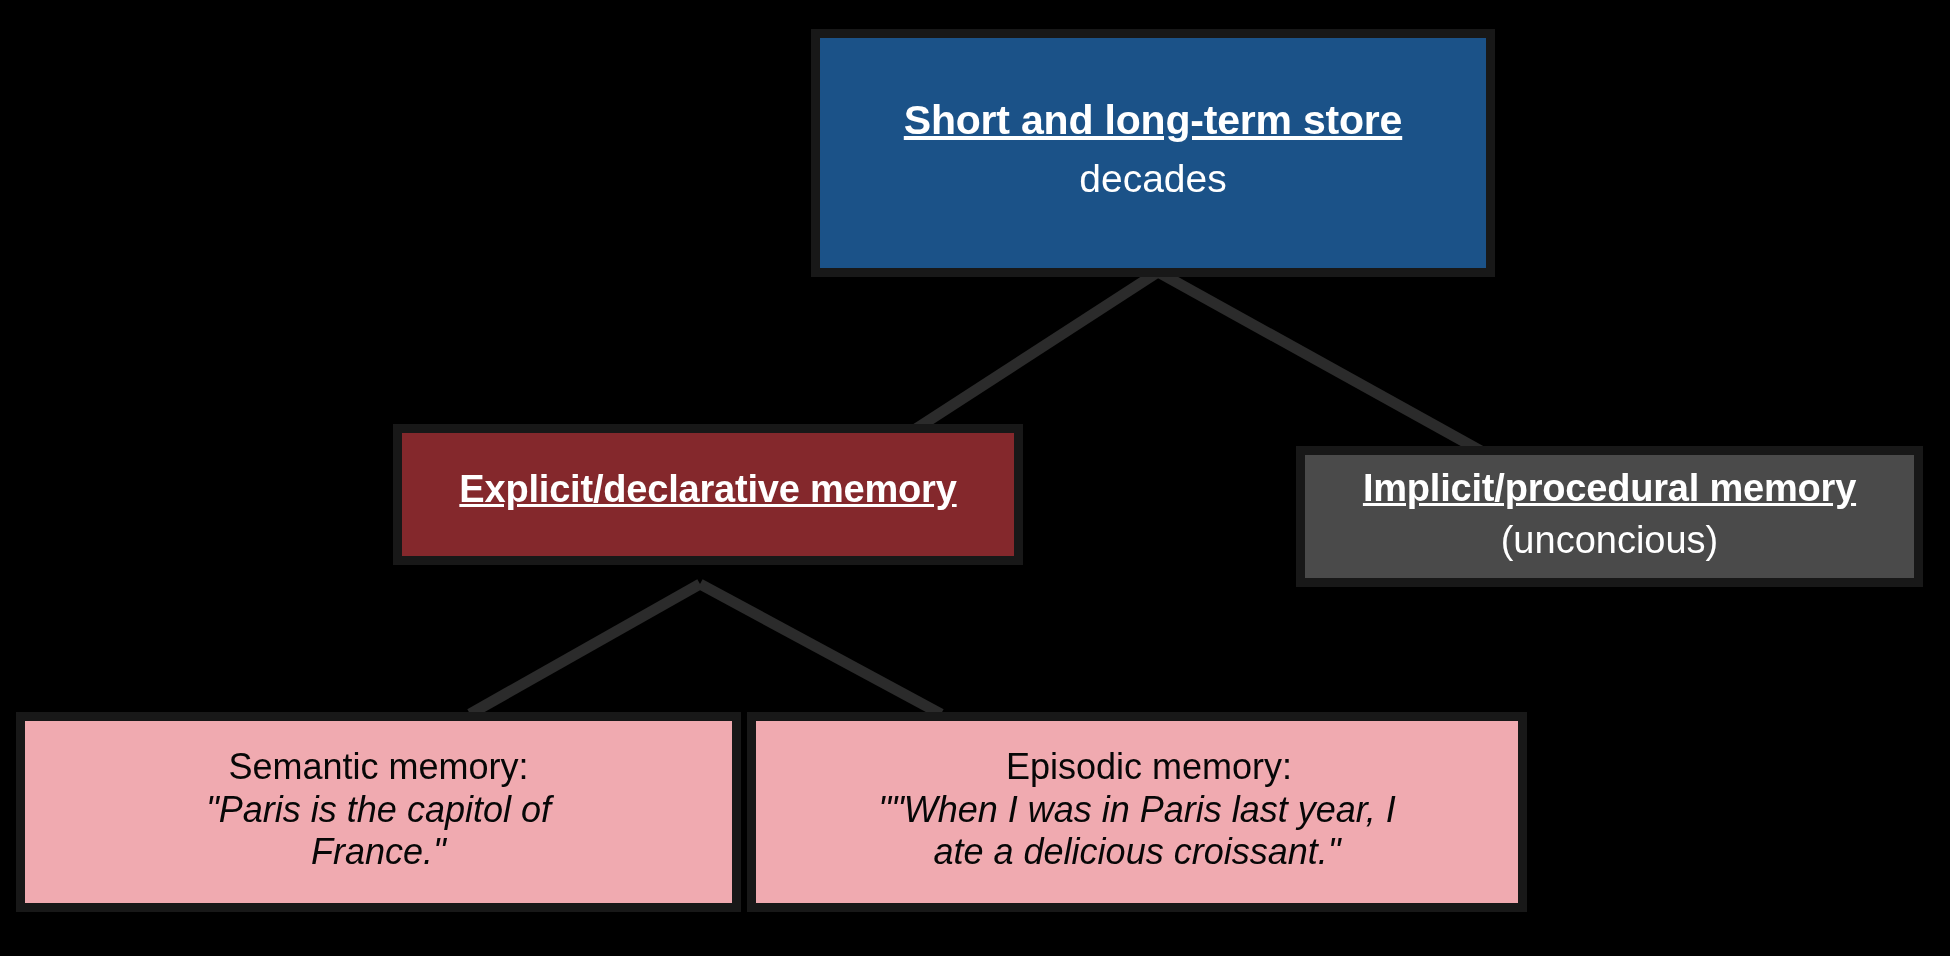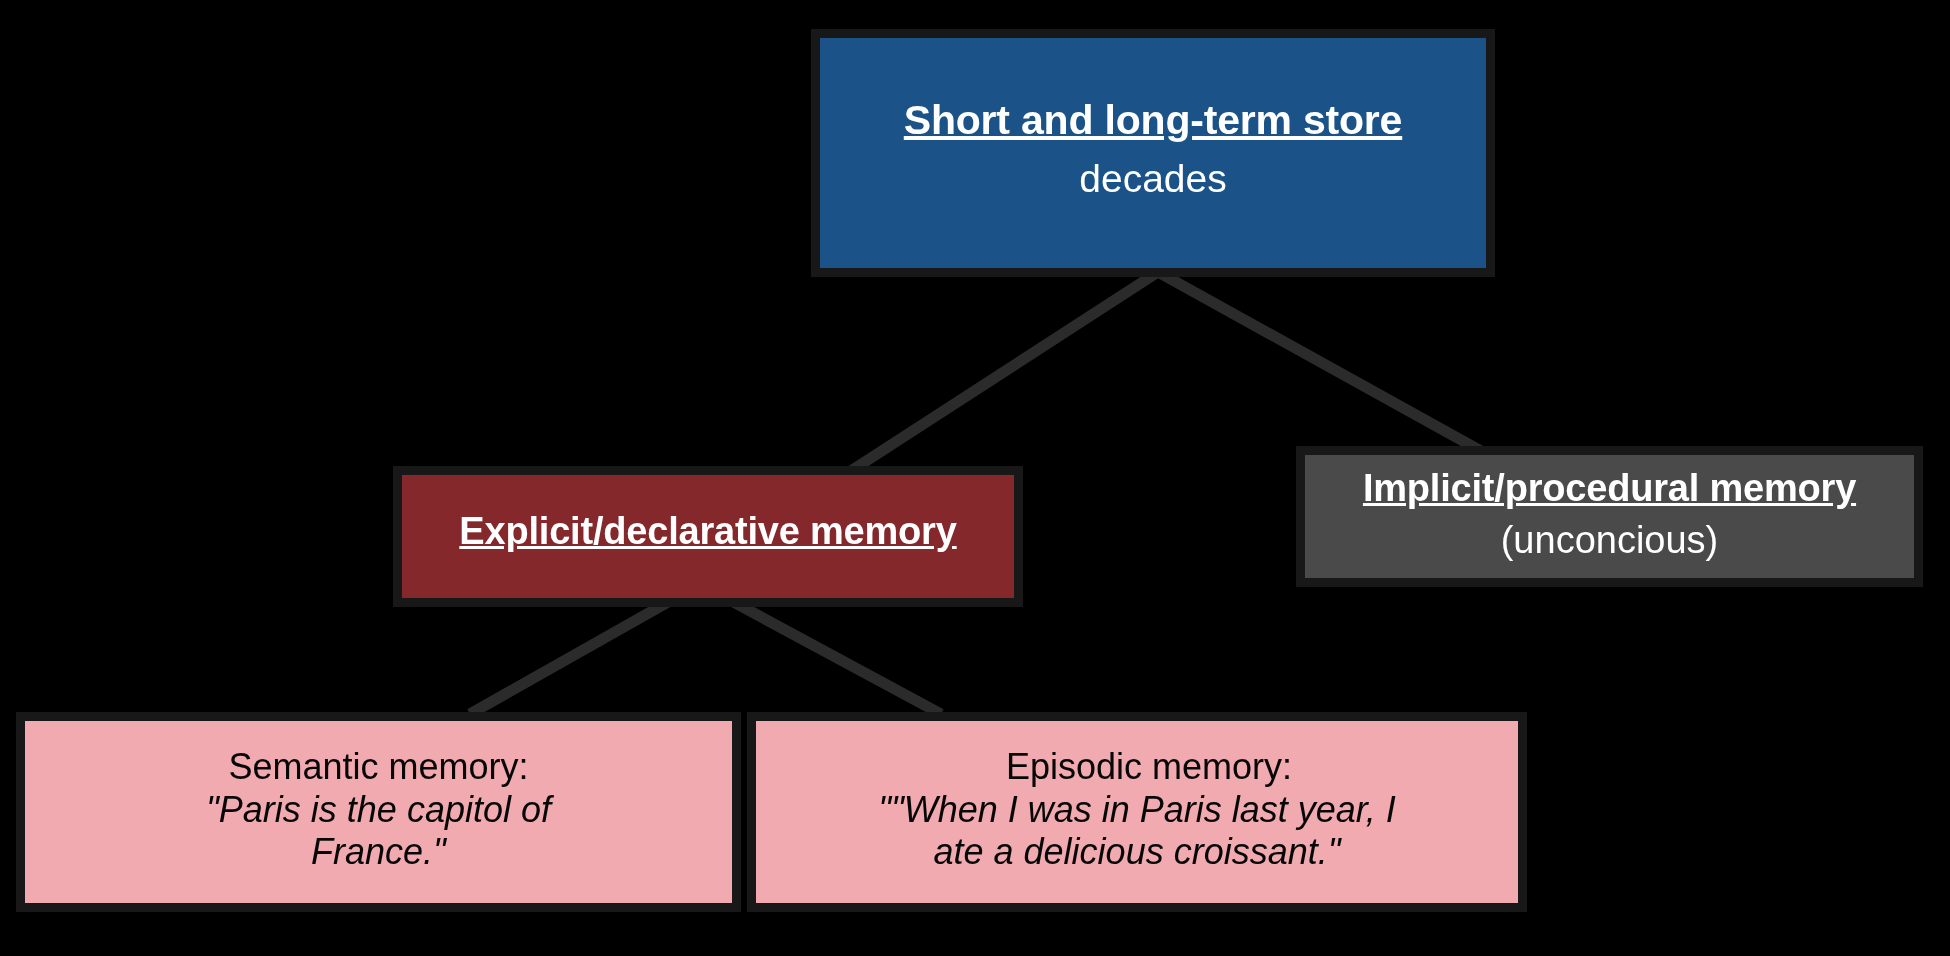--- a/index.html
+++ b/index.html
@@ -71,21 +71,21 @@
     background: #1b5288;
     color: #ffffff;
     padding: 6px 10px 14px 10px;
   }
   #node-store .title   { font-size: 41px; margin-bottom: 12px; }
   #node-store .sub     { font-size: 39px; }
   #node-store .sub + .sub { margin-top: 8px; }
 
   #node-explicit {
     left: 393px;
-    top: 466px;
+    top: 424px;
     width: 630px;
     height: 141px;
     background: #84282c;
     color: #ffffff;
     padding: 2px 8px 6px 8px;
   }
   #node-explicit .title { font-size: 38px; margin-bottom: 7px; }
   #node-explicit .sub   { font-size: 38px; }
 
   #node-implicit {

